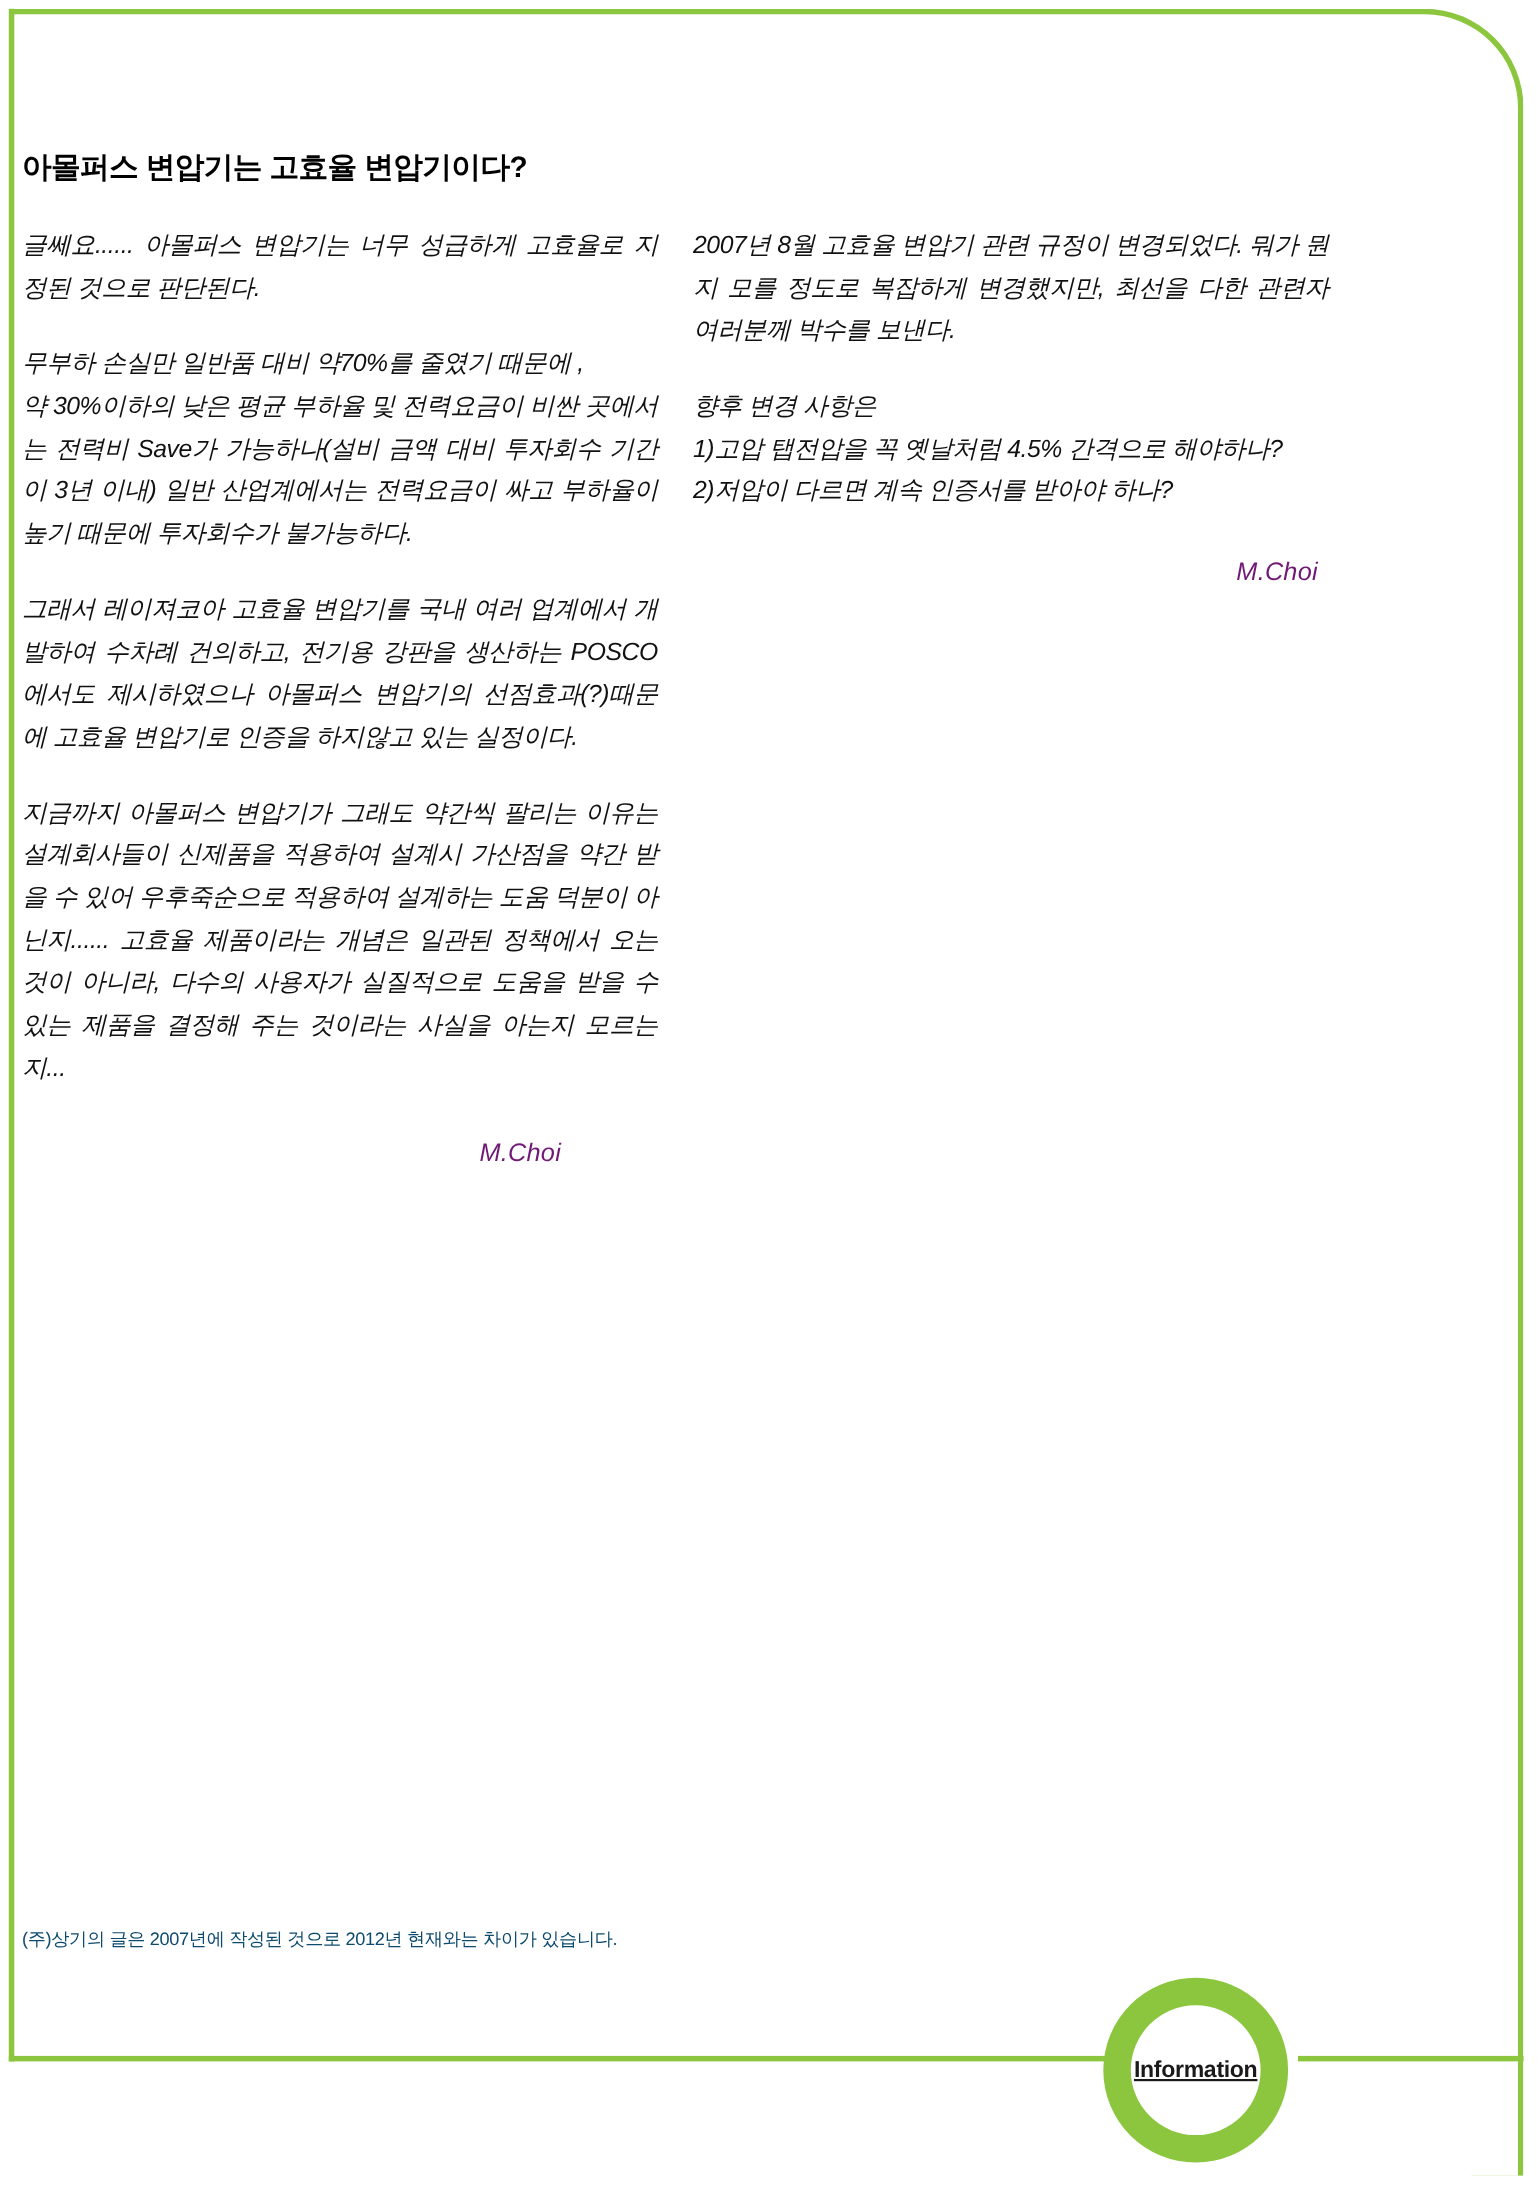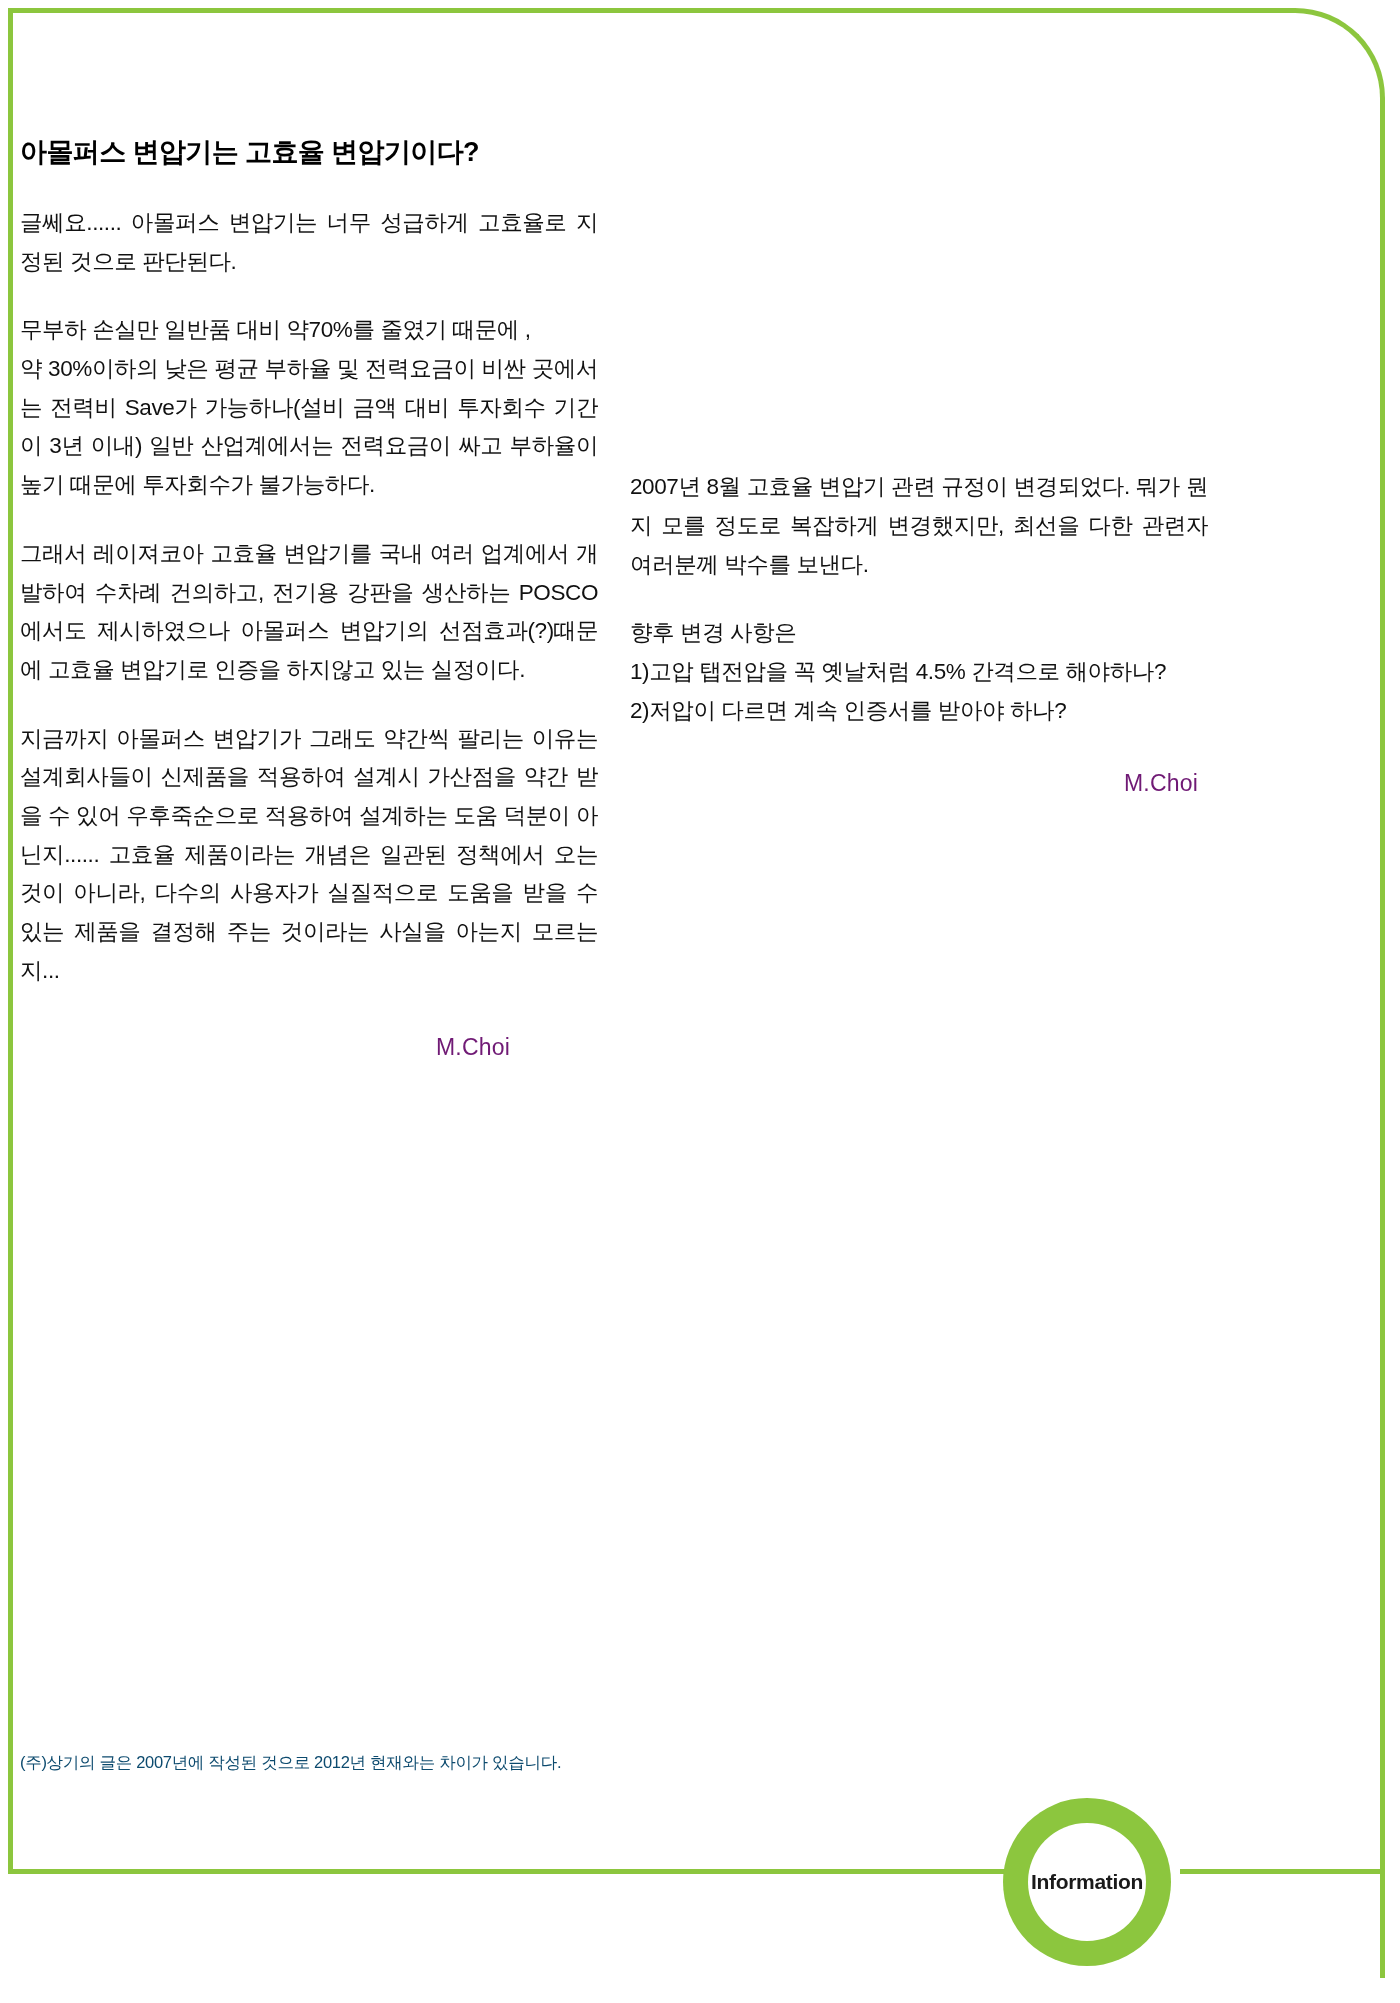--- a/index.html
+++ b/index.html
@@ -63,20 +63,21 @@
     position: absolute;
     left: 1003px;
     top: 1798px;
     width: 168px;
     height: 168px;
     border-radius: 50%;
     background: #8cc63e;
     display: flex;
     align-items: center;
     justify-content: center;
+    text-decoration: underline;
   }
   .info-badge-inner {
     width: 118px;
     height: 118px;
     border-radius: 50%;
     background: #ffffff;
     display: flex;
     align-items: center;
     justify-content: center;
   }
@@ -100,21 +101,22 @@
     font-size: 27px;
     font-weight: bold;
     letter-spacing: -0.6px;
     margin: 0 0 34px 0;
     color: #000000;
   }
 
   .columns {
     display: flex;
     gap: 32px;
-    align-items: center;
+    align-items: flex-start;
+    font-style: italic;
   }
   .col {
     width: 578px;
   }
 
   .para {
     font-size: 22.5px;
     line-height: 1.72;
     letter-spacing: -0.4px;
     text-align: justify;

